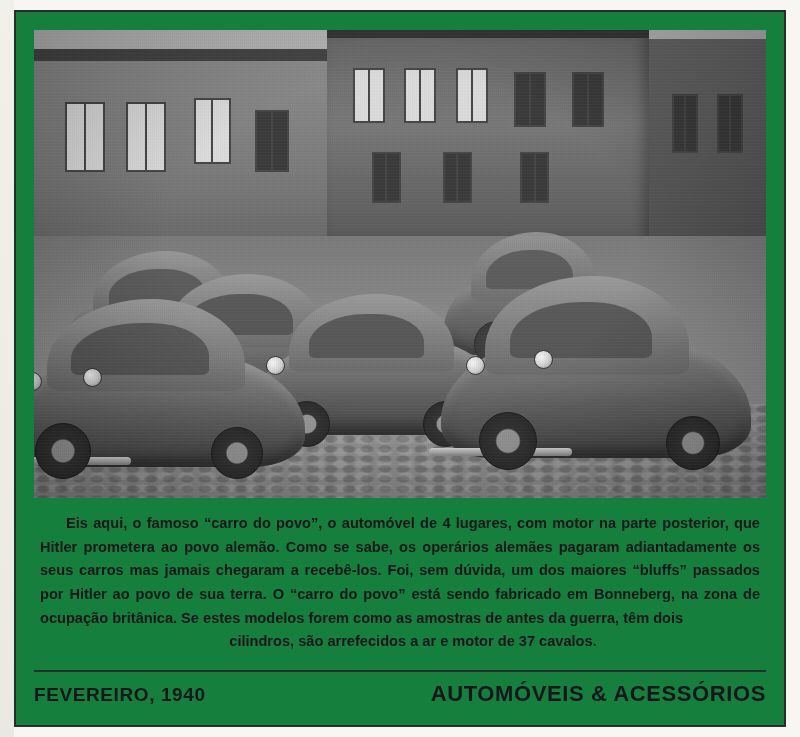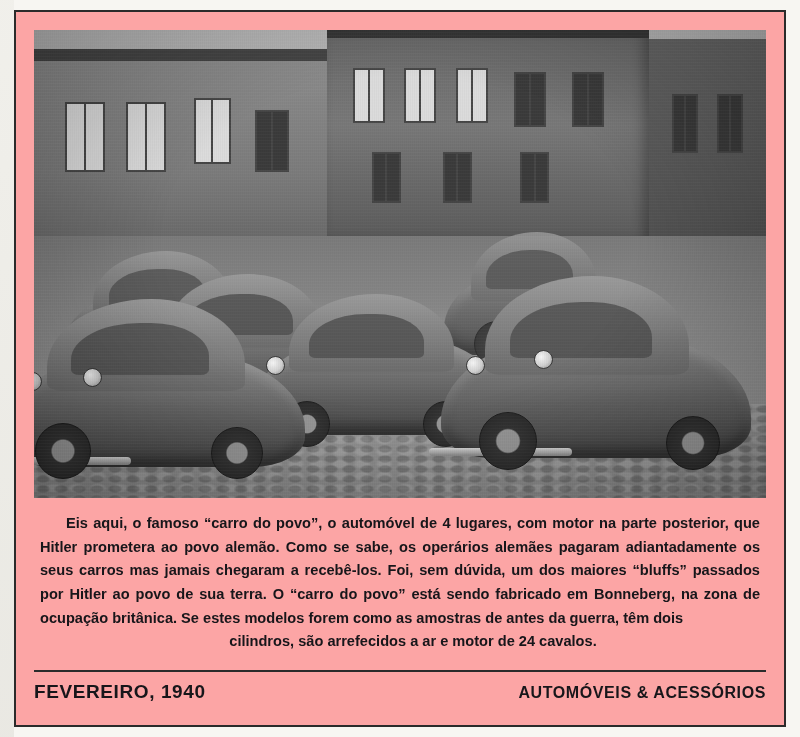--- a/index.html
+++ b/index.html
@@ -22,21 +22,21 @@
   }
 
   
   .frame {
     position: absolute;
     left: 14px;
     top: 10px;
     right: 14px;
     bottom: 10px;
     border: 2px solid #2b2b2b;
-    background: #fca5a5;
+    background: #15803d;
     box-sizing: border-box;
   }
 
   .inner {
     position: absolute;
     left: 18px;
     top: 18px;
     right: 18px;
     bottom: 14px;
   }
@@ -221,21 +221,21 @@
   .footer {
     display: flex;
     justify-content: space-between;
     align-items: baseline;
     padding-top: 9px;
     font-weight: bold;
     letter-spacing: .6px;
     color: #17161a;
   }
   .footer .left  { font-size: 19px; }
-  .footer .right { font-size: 16px; }
+  .footer .right { font-size: 22px; }
 
   
   .edge-speckle {
     position:absolute; left:0; top:0; width:14px; height:737px;
     background: linear-gradient(180deg,#efeee9,#e6e5df);
     opacity:.8;
   }
 </style>
 </head>
 <body>
@@ -333,21 +333,21 @@
           <div class="wheel" style="left:12%;width:56px;height:56px;"></div>
           <div class="wheel" style="right:10%;width:52px;height:52px;"></div>
         </div>
 
         <div class="grain"></div>
         <div class="grain2"></div>
       </div>
 
       <div class="caption">
         <p>Eis aqui, o famoso “carro do povo”, o automóvel de 4 lugares, com motor na parte posterior, que Hitler prometera ao povo alemão. Como se sabe, os operários alemães pagaram adiantadamente os seus carros mas jamais chegaram a recebê-los. Foi, sem dúvida, um dos maiores “bluffs” passados por Hitler ao povo de sua terra. O “carro do povo” está sendo fabricado em Bonneberg, na zona de ocupação britânica. Se estes modelos forem como as amostras de antes da guerra, têm dois</p>
-        <p class="lastline">cilindros, são arrefecidos a ar e motor de 24 cavalos.</p>
+        <p class="lastline">cilindros, são arrefecidos a ar e motor de 37 cavalos.</p>
       </div>
 
       <div class="rule"></div>
       <div class="footer">
         <div class="left">FEVEREIRO, 1940</div>
         <div class="right">AUTOMÓVEIS &amp; ACESSÓRIOS</div>
       </div>
 
     </div>
   </div>

